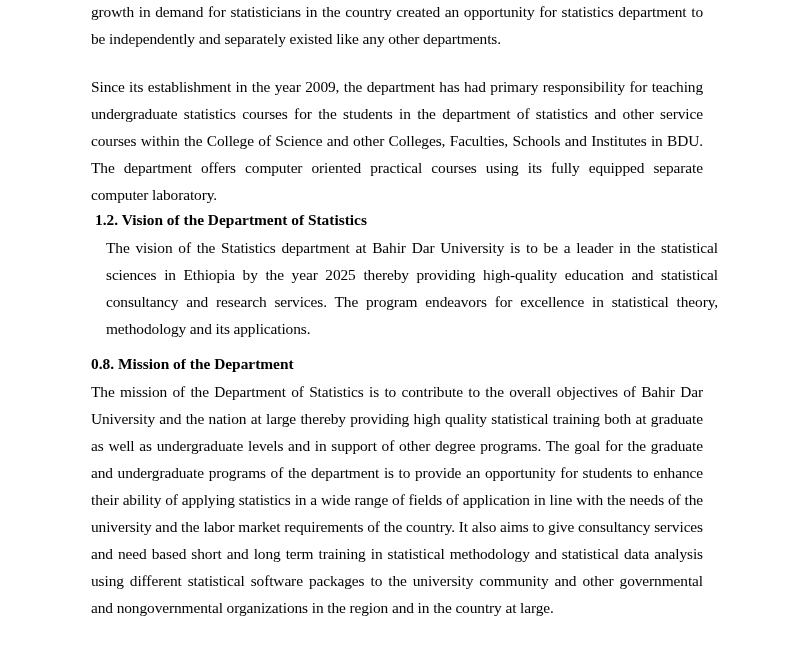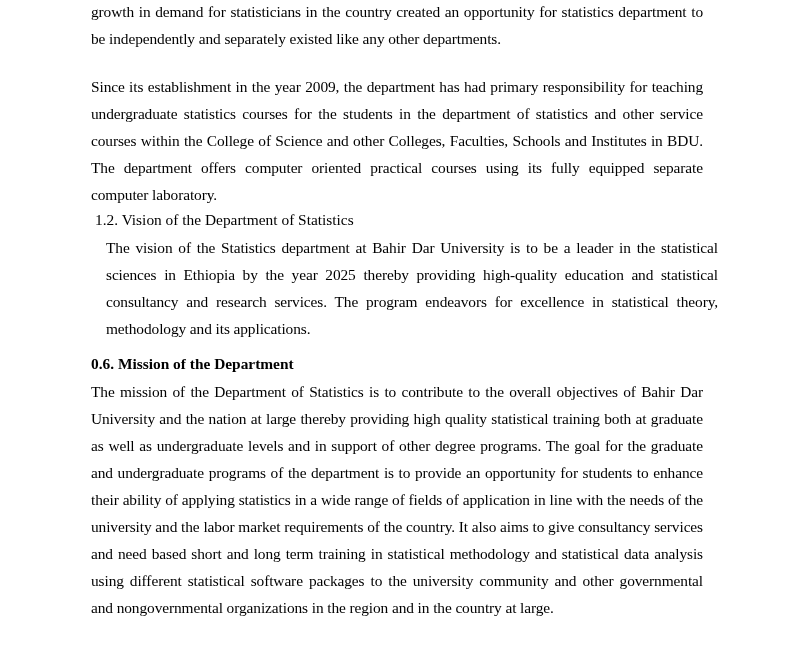--- a/index.html
+++ b/index.html
@@ -13,30 +13,30 @@
     }
     .para {
       font-size: 15.4px;
       line-height: 27px;
       text-align: justify;
       margin: 0;
       letter-spacing: -0.1px;
     }
     .p1 { position: absolute; top: -2px; left: 0; width: 612px; }
     .p2 { position: absolute; top: 73px; left: 0; width: 612px; }
-    .h2 { position: absolute; top: 209px; left: 4px; font-weight: normal; font-size: 15.4px; line-height: 22px; margin: 0; }
+    .h2 { position: absolute; top: 209px; left: 4px; font-weight: bold; font-size: 15.4px; line-height: 22px; margin: 0; }
     .p3 { position: absolute; top: 234px; left: 15px; width: 612px; }
     .h3 { position: absolute; top: 353px; left: 0; font-weight: bold; font-size: 15.4px; line-height: 22px; margin: 0; }
     .p4 { position: absolute; top: 378px; left: 0; width: 612px; }
   </style>
 </head>
 <body>
 
 <div class="page">
   <p class="para p1">growth in demand for statisticians in the country created an opportunity for statistics department to be independently and separately existed like any other departments.</p>
   <p class="para p2">Since its establishment in the year 2009, the department has had primary responsibility for teaching undergraduate statistics courses for the students in the department of statistics and other service courses within the College of Science and other Colleges, Faculties, Schools and Institutes in BDU. The department offers computer oriented practical courses using its fully equipped separate computer laboratory.</p>
 
   <h2 class="h2">1.2. Vision of the Department of Statistics</h2>
   <p class="para p3">The vision of the Statistics department at Bahir Dar University is to be a leader in the statistical sciences in Ethiopia by the year 2025 thereby providing high-quality education and statistical consultancy and research services. The program endeavors for excellence in statistical theory, methodology and its applications.</p>
 
-  <h2 class="h3">0.6. Mission of the Department</h2>
+  <h2 class="h3">0.8. Mission of the Department</h2>
   <p class="para p4">The mission of the Department of Statistics is to contribute to the overall objectives of Bahir Dar University and the nation at large thereby providing high quality statistical training both at graduate as well as undergraduate levels and in support of other degree programs. The goal for the graduate and undergraduate programs of the department is to provide an opportunity for students to enhance their ability of applying statistics in a wide range of fields of application in line with the needs of the university and the labor market requirements of the country. It also aims to give consultancy services and need based short and long term training in statistical methodology and statistical data analysis using different statistical software packages to the university community and other governmental and nongovernmental organizations in the region and in the country at large.</p>
 </div>
 
 </body></html>

